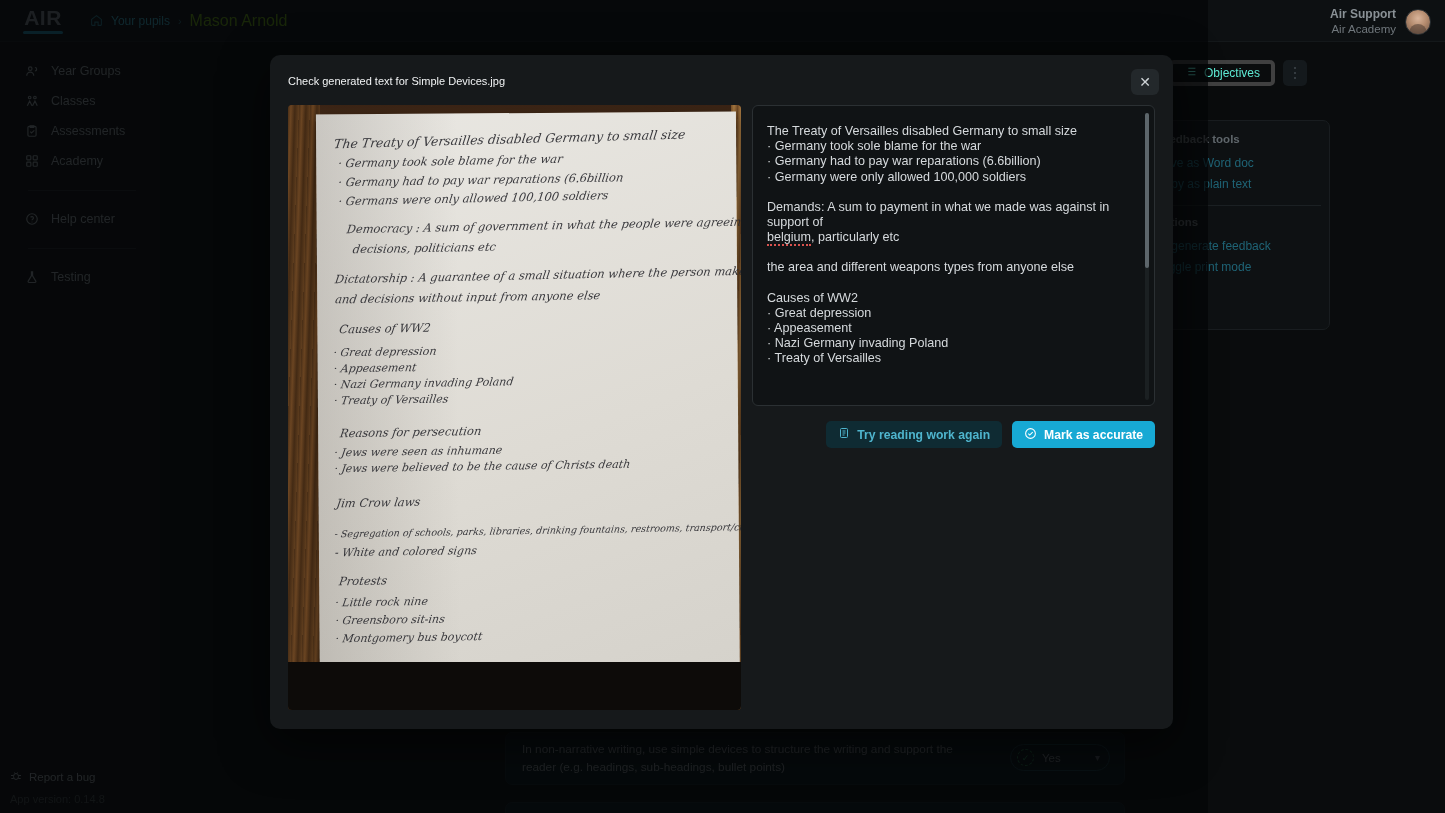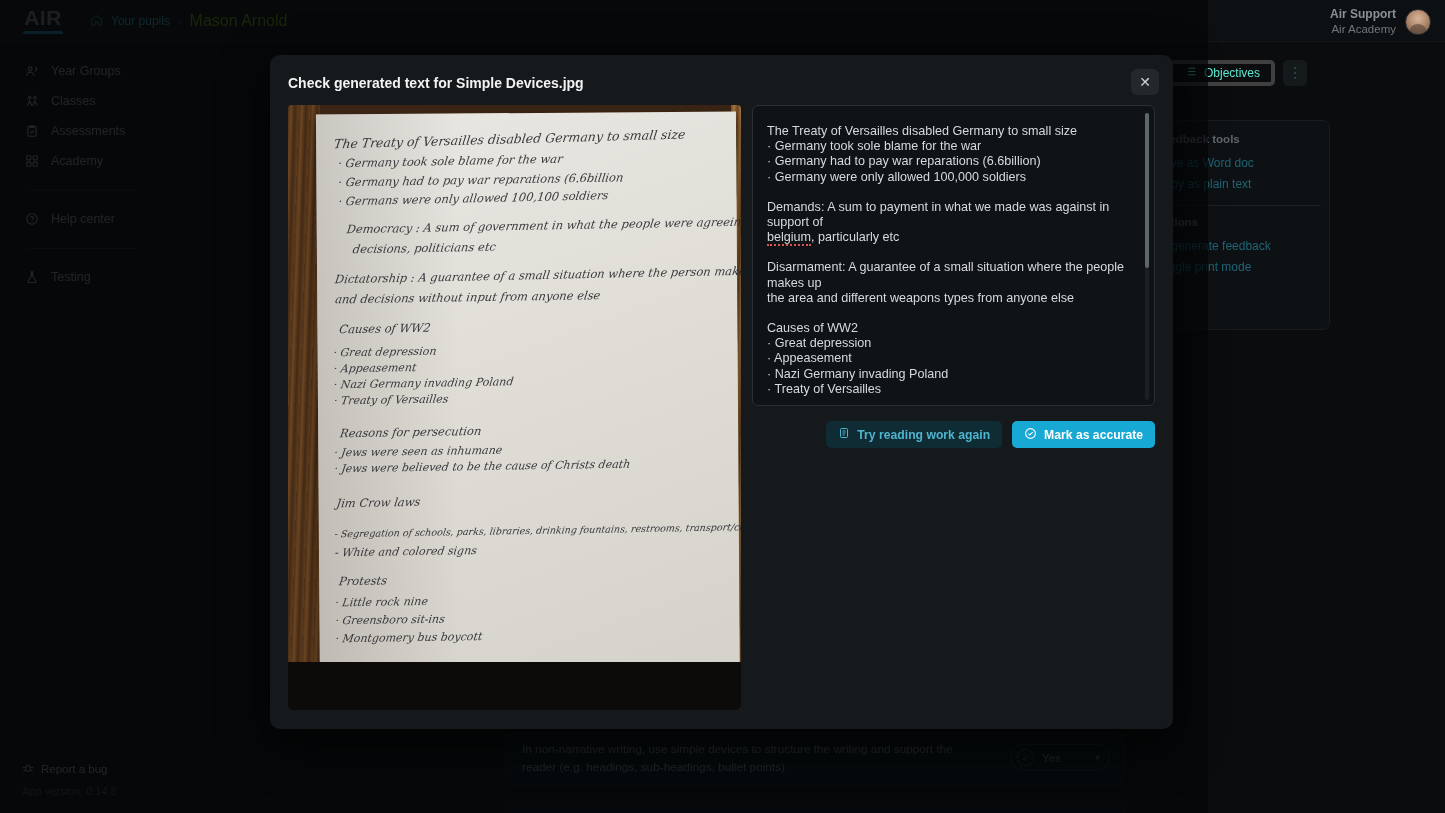--- a/index.html
+++ b/index.html
@@ -45,21 +45,21 @@
   .sidebar {
     position:absolute; left: 0; top: 42px; width: 160px; height: 771px;
     background: #0b0e0f; display:flex; flex-direction:column; padding-top: 14px;
   }
   .nav-item {
     display:flex; align-items:center; gap: 12px;
     height: 30px; padding-left: 24px; color: #6d7479; font-size: 12.5px;
   }
   .nav-item .ico { width: 15px; height:15px; display:flex; align-items:center; justify-content:center; color:#6d7479; flex:0 0 15px;}
   .nav-divider { height:1px; background:#1b1f21; margin: 14px 24px 13px 28px; }
-  .sb-footer { position:absolute; bottom: 16px; left: 0; width: 160px; padding-left: 22px; }
+  .sb-footer { position:absolute; bottom: 8px; left: 0; width: 160px; padding-left: 10px; }
   .bug-row { display:flex; align-items:center; gap: 7px; color:#6e7479; font-size:11.5px; margin-bottom: 9px;}
   .app-ver { color:#35393c; font-size:11px; }
 
   
   .main { position:absolute; left:160px; top:42px; width:1285px; height:771px; }
   .obj-row { position:absolute; right: 138px; top: 18px; display:flex; align-items:center; gap: 8px; }
   .obj-btn {
     display:flex; align-items:center; gap: 7px; height: 26px; padding: 0 11px;
     border: 4px solid #404040; border-radius: 5px; color: #5eead4; font-size: 12px; background: transparent;
   }
@@ -94,21 +94,21 @@
   .yes-chev { position:absolute; right: 9px; color:#474e53; font-size: 10px; }
 
   
   .overlay { position:absolute; inset:0; background: rgba(4,6,7,0.72); z-index: 20; }
   .modal {
     position:absolute; left: 270px; top: 55px; width: 903px; height: 674px;
     background: #16191b; border-radius: 10px; z-index: 25;
     box-shadow: 0 14px 48px rgba(0,0,0,.6);
   }
   .modal-title {
-    position:absolute; left: 18px; top: 20px; font-size: 14px; font-weight: bold; color:#f1f3f4;
+    position:absolute; left: 18px; top: 20px; font-size: 11px; font-weight: normal; color:#f1f3f4;
   }
   .modal-close {
     position:absolute; right: 14px; top: 14px; width: 28px; height: 26px; border-radius: 6px;
     background:#23282b; display:flex; align-items:center; justify-content:center; color:#cfd4d7; font-size: 14px;
   }
 
   
   .work-photo {
     position:absolute; left: 18px; top: 50px; width: 453px; height: 605px;
     border-radius: 4px; overflow:hidden;
@@ -342,21 +342,20 @@
     <div class="text-panel">
       <div class="text-inner" id="gen-text">
           <div class="tp-line">The Treaty of Versailles disabled Germany to small size</div>
           <div class="tp-line">· Germany took sole blame for the war</div>
           <div class="tp-line">· Germany had to pay war reparations (6.6billion)</div>
           <div class="tp-line">· Germany were only allowed 100,000 soldiers</div>
           <div class="tp-gap"></div>
           <div class="tp-line">Demands: A sum to payment in what we made was against in support of</div>
           <div class="tp-line"><span class="misspell">belgium</span>, particularly etc</div>
           <div class="tp-gap"></div>
-          <div class="tp-line">Disarmament: A guarantee of a small situation where the people makes up</div>
           <div class="tp-line">the area and different weapons types from anyone else</div>
           <div class="tp-gap"></div>
           <div class="tp-line">Causes of WW2</div>
           <div class="tp-line">· Great depression</div>
           <div class="tp-line">· Appeasement</div>
           <div class="tp-line">· Nazi Germany invading Poland</div>
           <div class="tp-line">· Treaty of Versailles</div>
           <div class="tp-gap"></div>
         </div>
       <div class="tp-scroll-track"></div>

